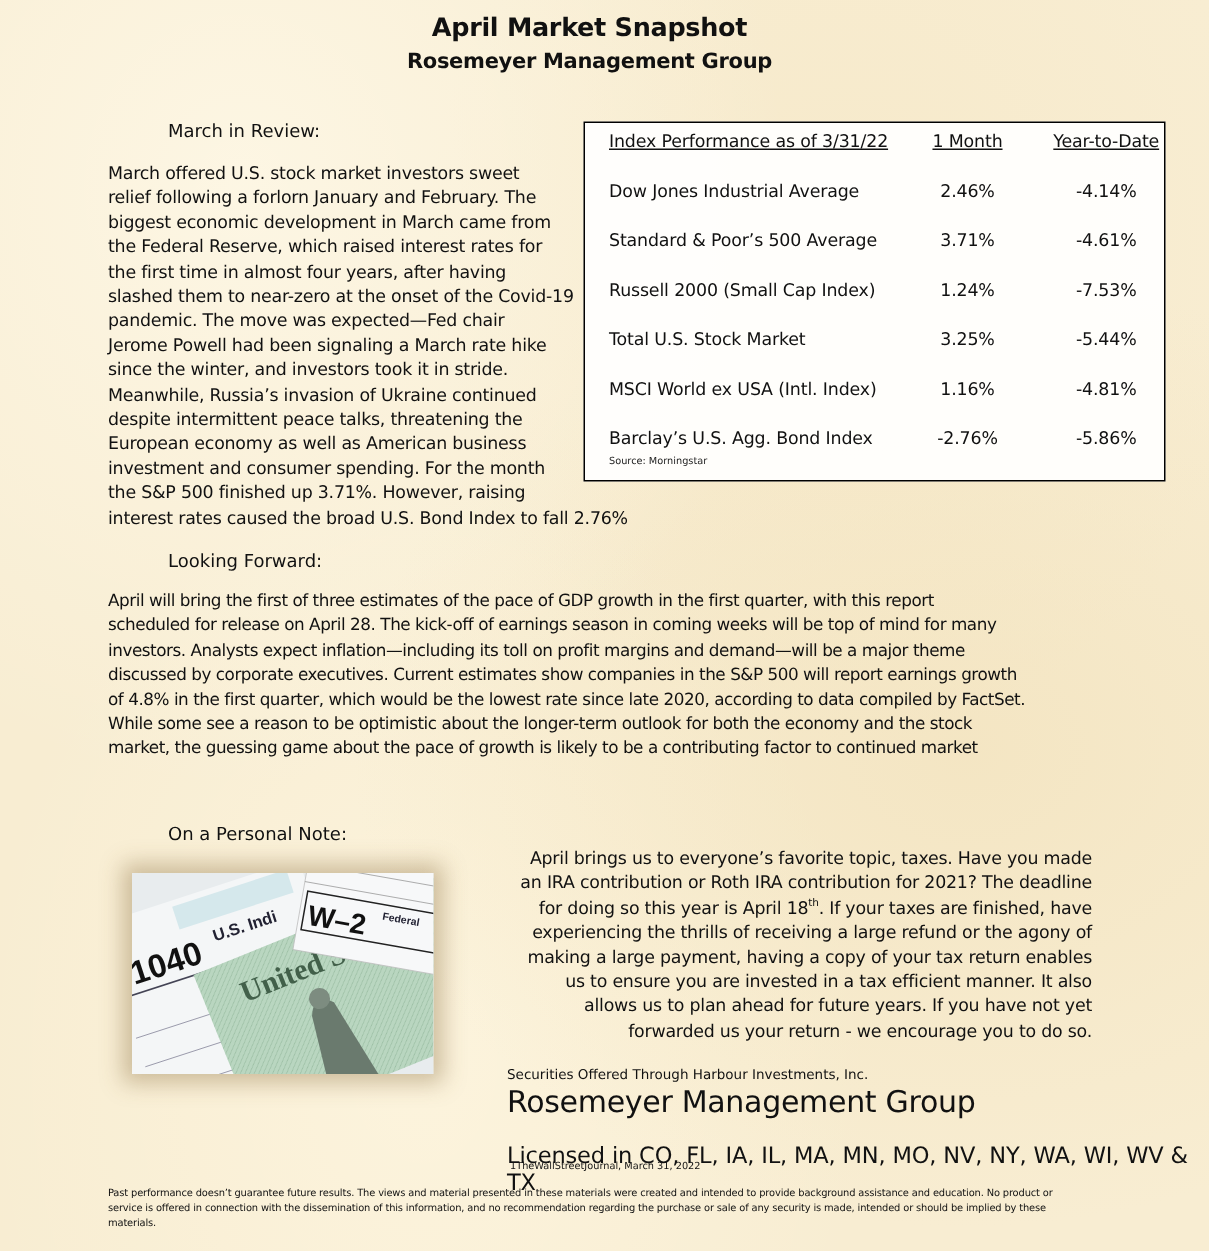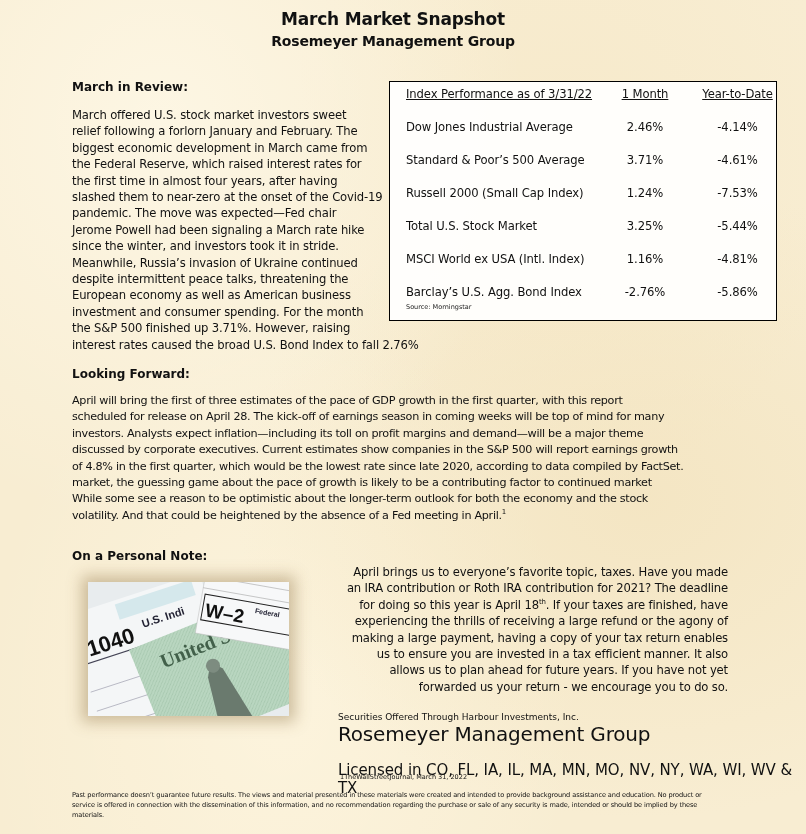--- a/index.html
+++ b/index.html
@@ -10,21 +10,21 @@
       radial-gradient(ellipse at 20% 15%, rgba(255,250,235,0.7) 0, rgba(255,250,235,0) 40%),
       radial-gradient(ellipse at 80% 60%, rgba(240,222,180,0.5) 0, rgba(240,222,180,0) 45%),
       radial-gradient(ellipse at 35% 85%, rgba(255,248,228,0.6) 0, rgba(255,248,228,0) 40%),
       radial-gradient(ellipse at 70% 20%, rgba(245,230,195,0.5) 0, rgba(245,230,195,0) 35%);
     font-family: "DejaVu Sans", "Liberation Sans", sans-serif;
     color: #111;
   }
   .abs { position: absolute; }
   .title { left: 0; width: 786px; top: 9px; text-align: center; font-size: 17px; font-weight: bold; letter-spacing: -0.2px; }
   .subtitle { left: 0; width: 786px; top: 33px; text-align: center; font-size: 14px; font-weight: bold; letter-spacing: -0.2px; }
-  .heading { font-size: 12px; font-weight: bold; }
+  .heading { font-size: 12px; font-weight: normal; margin-left: 40px; }
   .body-text { font-size: 11.6px; line-height: 16.4px; letter-spacing: -0.15px; }
   #review-heading { left: 72px; top: 80px; }
   #review-text { left: 72px; top: 107px; width: 340px; }
   #review-text .line { display: block; white-space: nowrap; }
   #forward-heading { left: 72px; top: 367px; }
   #forward-text { left: 72px; top: 393px; width: 660px; font-size: 11.2px; letter-spacing: -0.3px; }
   #forward-text .line { display: block; white-space: nowrap; }
   #personal-heading { left: 72px; top: 549px; }
   #personal-text { left: 338px; top: 564px; width: 390px; text-align: right; }
   #personal-text .line { display: block; white-space: nowrap; }
@@ -51,21 +51,21 @@
 
   #firm-name { left: 338px; top: 722px; font-size: 20px; letter-spacing: -0.2px; }
   #securities { left: 338px; top: 712px; font-size: 9px; }
   #licensed { left: 338px; top: 761px; font-size: 15px; letter-spacing: -0.1px; }
   #footnote { left: 340px; top: 773px; font-size: 6.5px; }
   #disclaimer { left: 72px; top: 790px; width: 650px; font-size: 6.6px; line-height: 10px; letter-spacing: -0.1px; }
 </style>
 </head>
 <body>
 
-<div class="abs title">March Market Snapshot</div>
+<div class="abs title">April Market Snapshot</div>
 <div class="abs subtitle">Rosemeyer Management Group</div>
 
 <div class="abs heading" id="review-heading">March in Review:</div>
 <div class="abs body-text" id="review-text">
   <span class="line">March offered U.S. stock market investors sweet</span>
   <span class="line">relief following a forlorn January and February. The</span>
   <span class="line">biggest economic development in March came from</span>
   <span class="line">the Federal Reserve, which raised interest rates for</span>
   <span class="line">the first time in almost four years, after having</span>
   <span class="line">slashed them to near-zero at the onset of the Covid-19</span>
@@ -119,23 +119,22 @@
   <div class="source">Source: Morningstar</div>
 </div>
 
 <div class="abs heading" id="forward-heading">Looking Forward:</div>
 <div class="abs body-text" id="forward-text">
   <span class="line">April will bring the first of three estimates of the pace of GDP growth in the first quarter, with this report</span>
   <span class="line">scheduled for release on April 28. The kick-off of earnings season in coming weeks will be top of mind for many</span>
   <span class="line">investors. Analysts expect inflation—including its toll on profit margins and demand—will be a major theme</span>
   <span class="line">discussed by corporate executives. Current estimates show companies in the S&amp;P 500 will report earnings growth</span>
   <span class="line">of 4.8% in the first quarter, which would be the lowest rate since late 2020, according to data compiled by FactSet.</span>
+  <span class="line">While some see a reason to be optimistic about the longer-term outlook for both the economy and the stock</span>
   <span class="line">market, the guessing game about the pace of growth is likely to be a contributing factor to continued market</span>
-  <span class="line">While some see a reason to be optimistic about the longer-term outlook for both the economy and the stock</span>
-  <span class="line"><span>volatility. And that could be heightened by the absence of a Fed meeting in April.</span><sup>1</sup></span>
 </div>
 
 <div class="abs heading" id="personal-heading">On a Personal Note:</div>
 
 <div class="abs" id="tax-photo">
   <svg width="201" height="134" viewBox="0 0 201 134">
     <rect x="0" y="0" width="201" height="134" fill="#e8ecee"></rect>
 
     <g transform="rotate(-18 60 60)">
       <rect x="-20" y="10" width="150" height="140" fill="#f4f6f7"></rect>

